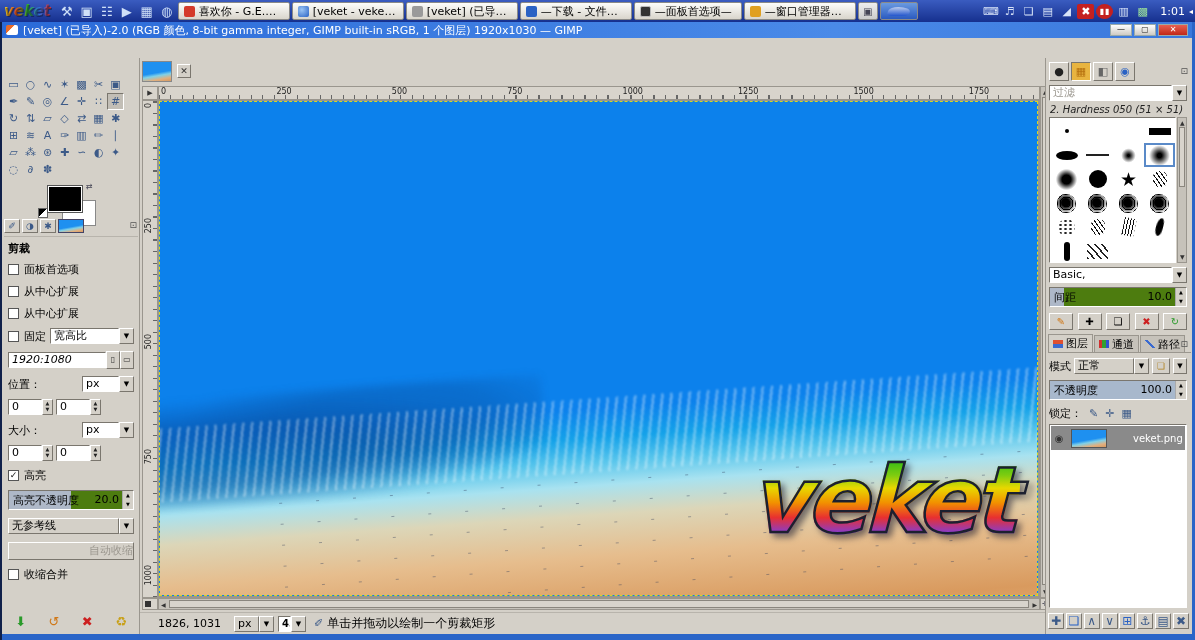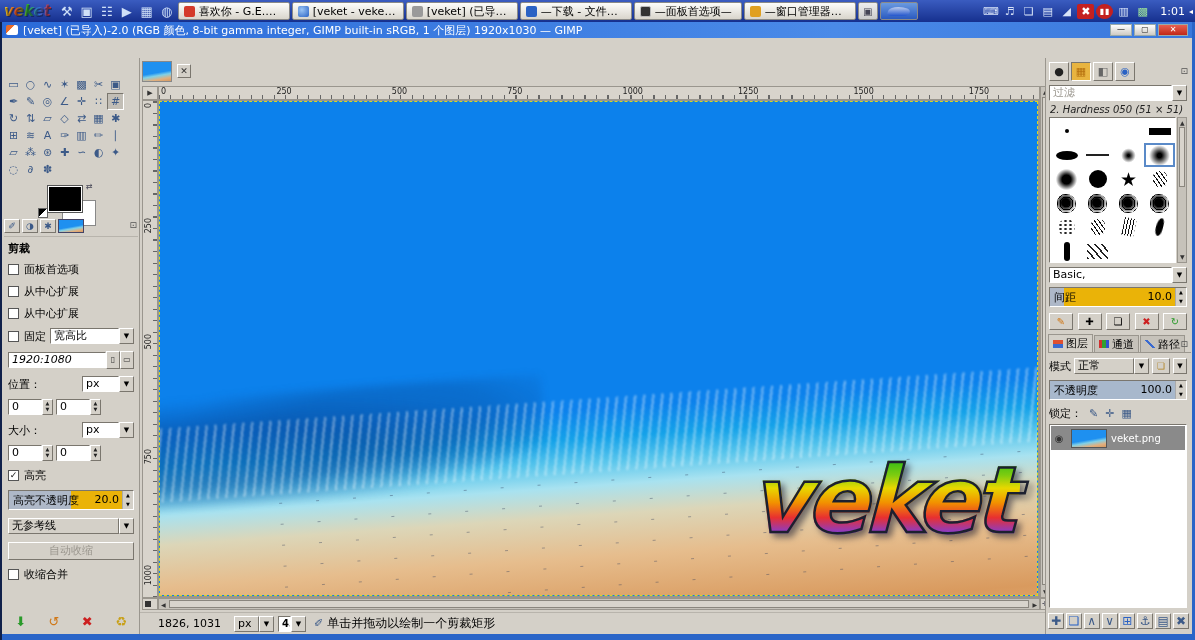--- a/index.html
+++ b/index.html
@@ -59,21 +59,21 @@
   .combo .cval { flex:1; background:#fff; border:1px solid; border-color:#7a766e #fff #fff #7a766e;
     height:16px; line-height:14px; padding:0 3px; white-space:nowrap; overflow:hidden; }
   .combo .carr { width:15px; height:16px; border:1px solid; border-color:#fff #7a766e #7a766e #fff;
     background:#d4d0c8; font-size:7px; text-align:center; line-height:14px; }
   .cb { display:flex; align-items:center; gap:5px; font-size:11px; }
   .cb .box { width:11px; height:11px; background:#fff; border:1px solid #555; font-size:9px; line-height:9px; text-align:center; color:#111; }
   .spin { display:flex; }
   .spin .sval { width:34px; height:16px; background:#fff; border:1px solid; border-color:#7a766e #fff #fff #7a766e; padding:0 3px; line-height:14px; }
   .spin .sarr { width:11px; height:16px; border:1px solid; border-color:#fff #7a766e #7a766e #fff; background:#d4d0c8;
     font-size:5px; line-height:6px; text-align:center; color:#222; }
-  .slider { position:relative; height:20px; border:1px solid; border-color:#7a766e #fff #fff #7a766e; background:#eab308; overflow:hidden; }
+  .slider { position:relative; height:20px; border:1px solid; border-color:#7a766e #fff #fff #7a766e; background:#4d7c0f; overflow:hidden; }
   .slider .fill { position:absolute; left:0; top:0; bottom:0; background:#aeb8c8; }
   .slider .lab { position:absolute; left:4px; top:2px; font-size:11px; }
   .slider .val { position:absolute; right:14px; top:2px; font-size:11px; }
   .slider .sp { position:absolute; right:0; top:0; bottom:0; width:11px; border-left:1px solid #aaa; font-size:5px; line-height:9px; text-align:center; background:#d4d0c8; }
 
   
   #left-panel { position:absolute; left:0; top:0; width:138px; bottom:0; background:#d4d0c8; border-right:1px solid #9a968e; }
   #toolgrid { position:absolute; left:3px; top:18px; width:121px; display:grid; grid-template-columns:repeat(7,17px); grid-auto-rows:17px; }
   .tool { display:flex; align-items:center; justify-content:center; font-size:11px; color:#3c5a88; }
   .tool.active { border:1px solid; border-color:#7a766e #fff #fff #7a766e; background:#c2beb6; }
@@ -194,21 +194,21 @@
   #keep-alpha { width:18px; height:16px; font-size:9px; line-height:14px; text-align:center; color:#b08020; }
   #mode-extra { width:14px; height:16px; font-size:7px; line-height:14px; text-align:center; }
   #opacity { position:absolute; left:3px; top:322px; width:138px; }
   #opacity .fill { background:#a8b8cc; }
   #lock-row { position:absolute; left:3px; top:348px; width:138px; display:flex; align-items:center; gap:7px; font-size:11px; }
   #lock-row .lic { font-size:11px; color:#3c5a88; }
   #layer-list { position:absolute; left:3px; top:366px; width:138px; bottom:26px; background:#fff; border:1px solid; border-color:#7a766e #fff #fff #7a766e; }
   #layer-row { position:absolute; left:1px; right:1px; top:1px; height:24px; background:#8a8a8a; display:flex; align-items:center; gap:4px; color:#fff; }
   #layer-eye { width:16px; text-align:center; font-size:10px; color:#333; }
   #layer-thumb { width:36px; height:19px; border:1px solid #555; background:linear-gradient(170deg,#1e90f0 55%,#7fd0e8 68%,#e0b080 85%,#d89a60 100%); }
-  #layer-name { font-size:10px; white-space:nowrap; overflow:hidden; }
+  #layer-name { font-size:10px; white-space:nowrap; overflow:hidden;margin-left:22px; }
   #layer-actions { position:absolute; left:2px; bottom:3px; width:141px; height:20px; display:flex; justify-content:space-between; align-items:center; }
   .lact { font-size:12px; color:#3c5a88; width:16px; text-align:center; }
   .lact.c-blue { color:#2a62c4; } 
 </style>
 </head>
 <body>
 
 <div id="screen">
 
   <div id="taskbar">
@@ -409,21 +409,21 @@
           <div class="to-row slider">
             <span class="fill" style="width:50%"></span>
             <span class="lab">高亮不透明度</span>
             <span class="val">20.0</span>
             <span class="sp">▲<br>▼</span>
           </div>
           <div class="to-row combo" style="height:18px">
             <span class="cval" style="background:#d4d0c8;border-color:#fff #7a766e #7a766e #fff">无参考线</span>
             <span class="carr">▼</span>
           </div>
-          <div class="to-row btn3d" style="height:18px;text-align:center;line-height:16px;color:#9a968e">自动收缩</div>
+          <div class="to-row btn3d" style="height:18px;text-align:right;line-height:16px;color:#9a968e">自动收缩</div>
           <div class="to-row cb">
               <span class="box"></span>
               <span>收缩合并</span>
             </div>
         </div>
         <div id="to-footer">
             <span class="tofoot c-green">⬇</span>
             <span class="tofoot c-orange">↺</span>
             <span class="tofoot c-red">✖</span>
             <span class="tofoot c-multi">♻</span>

